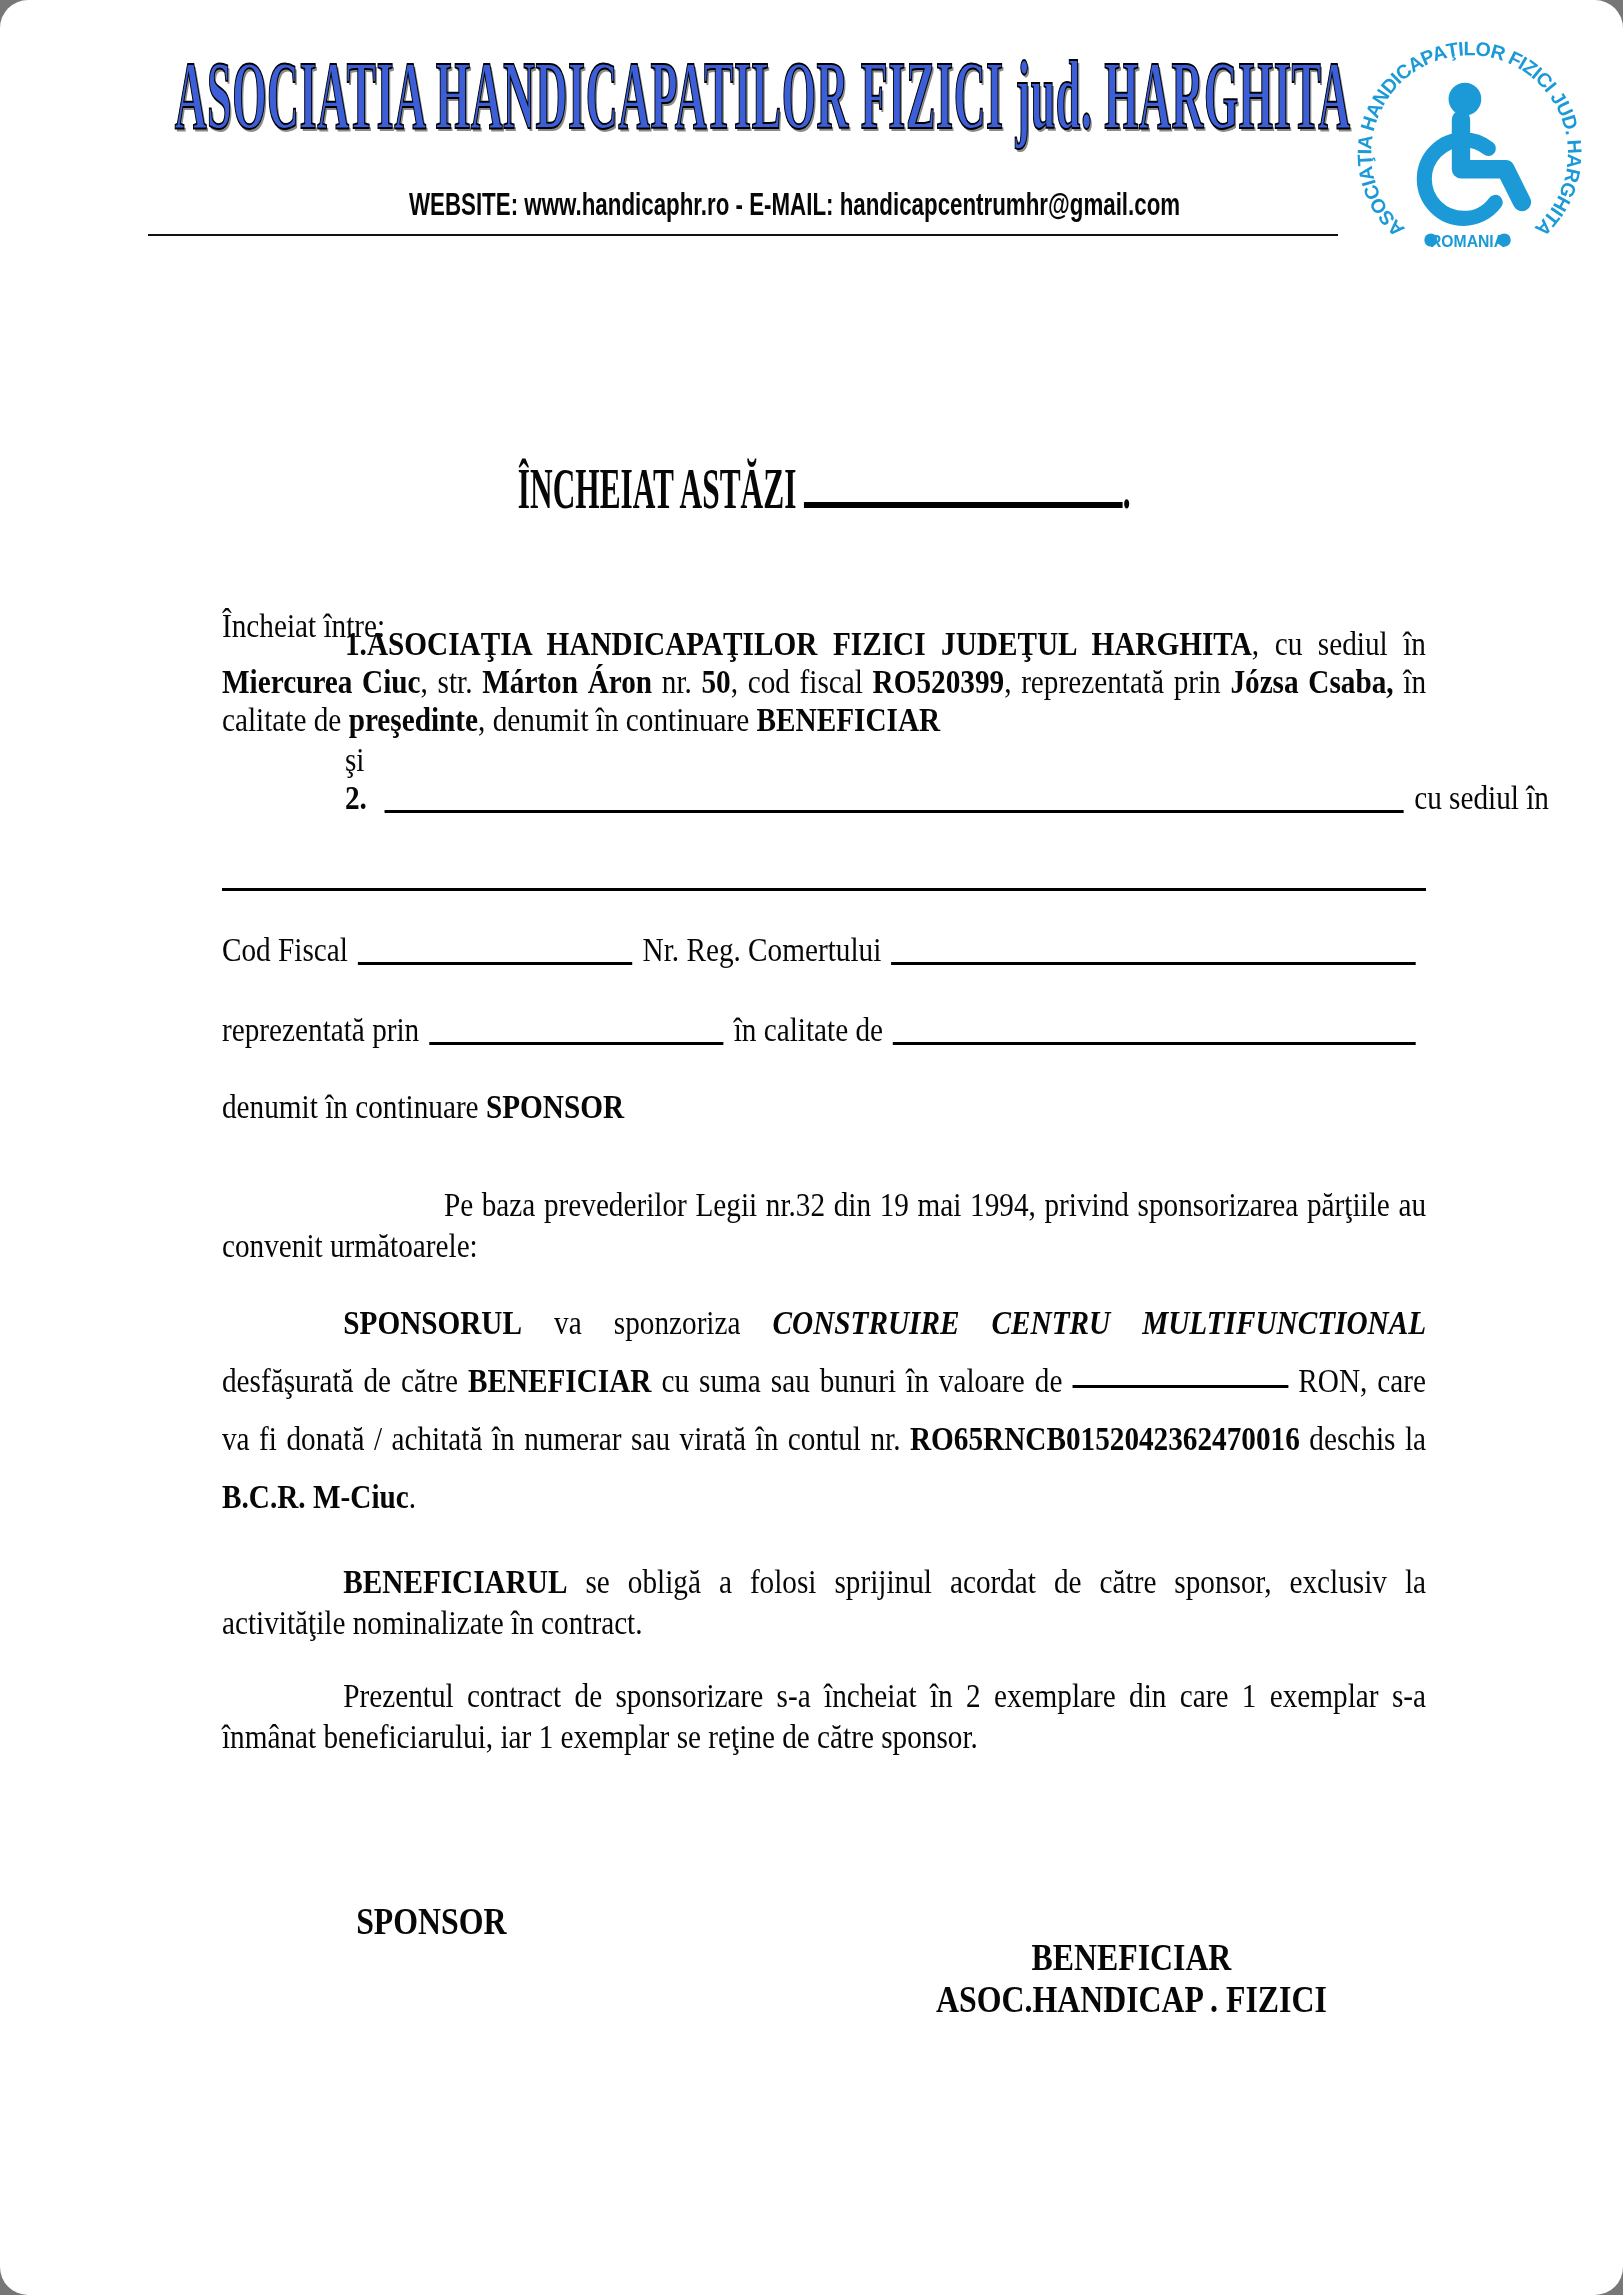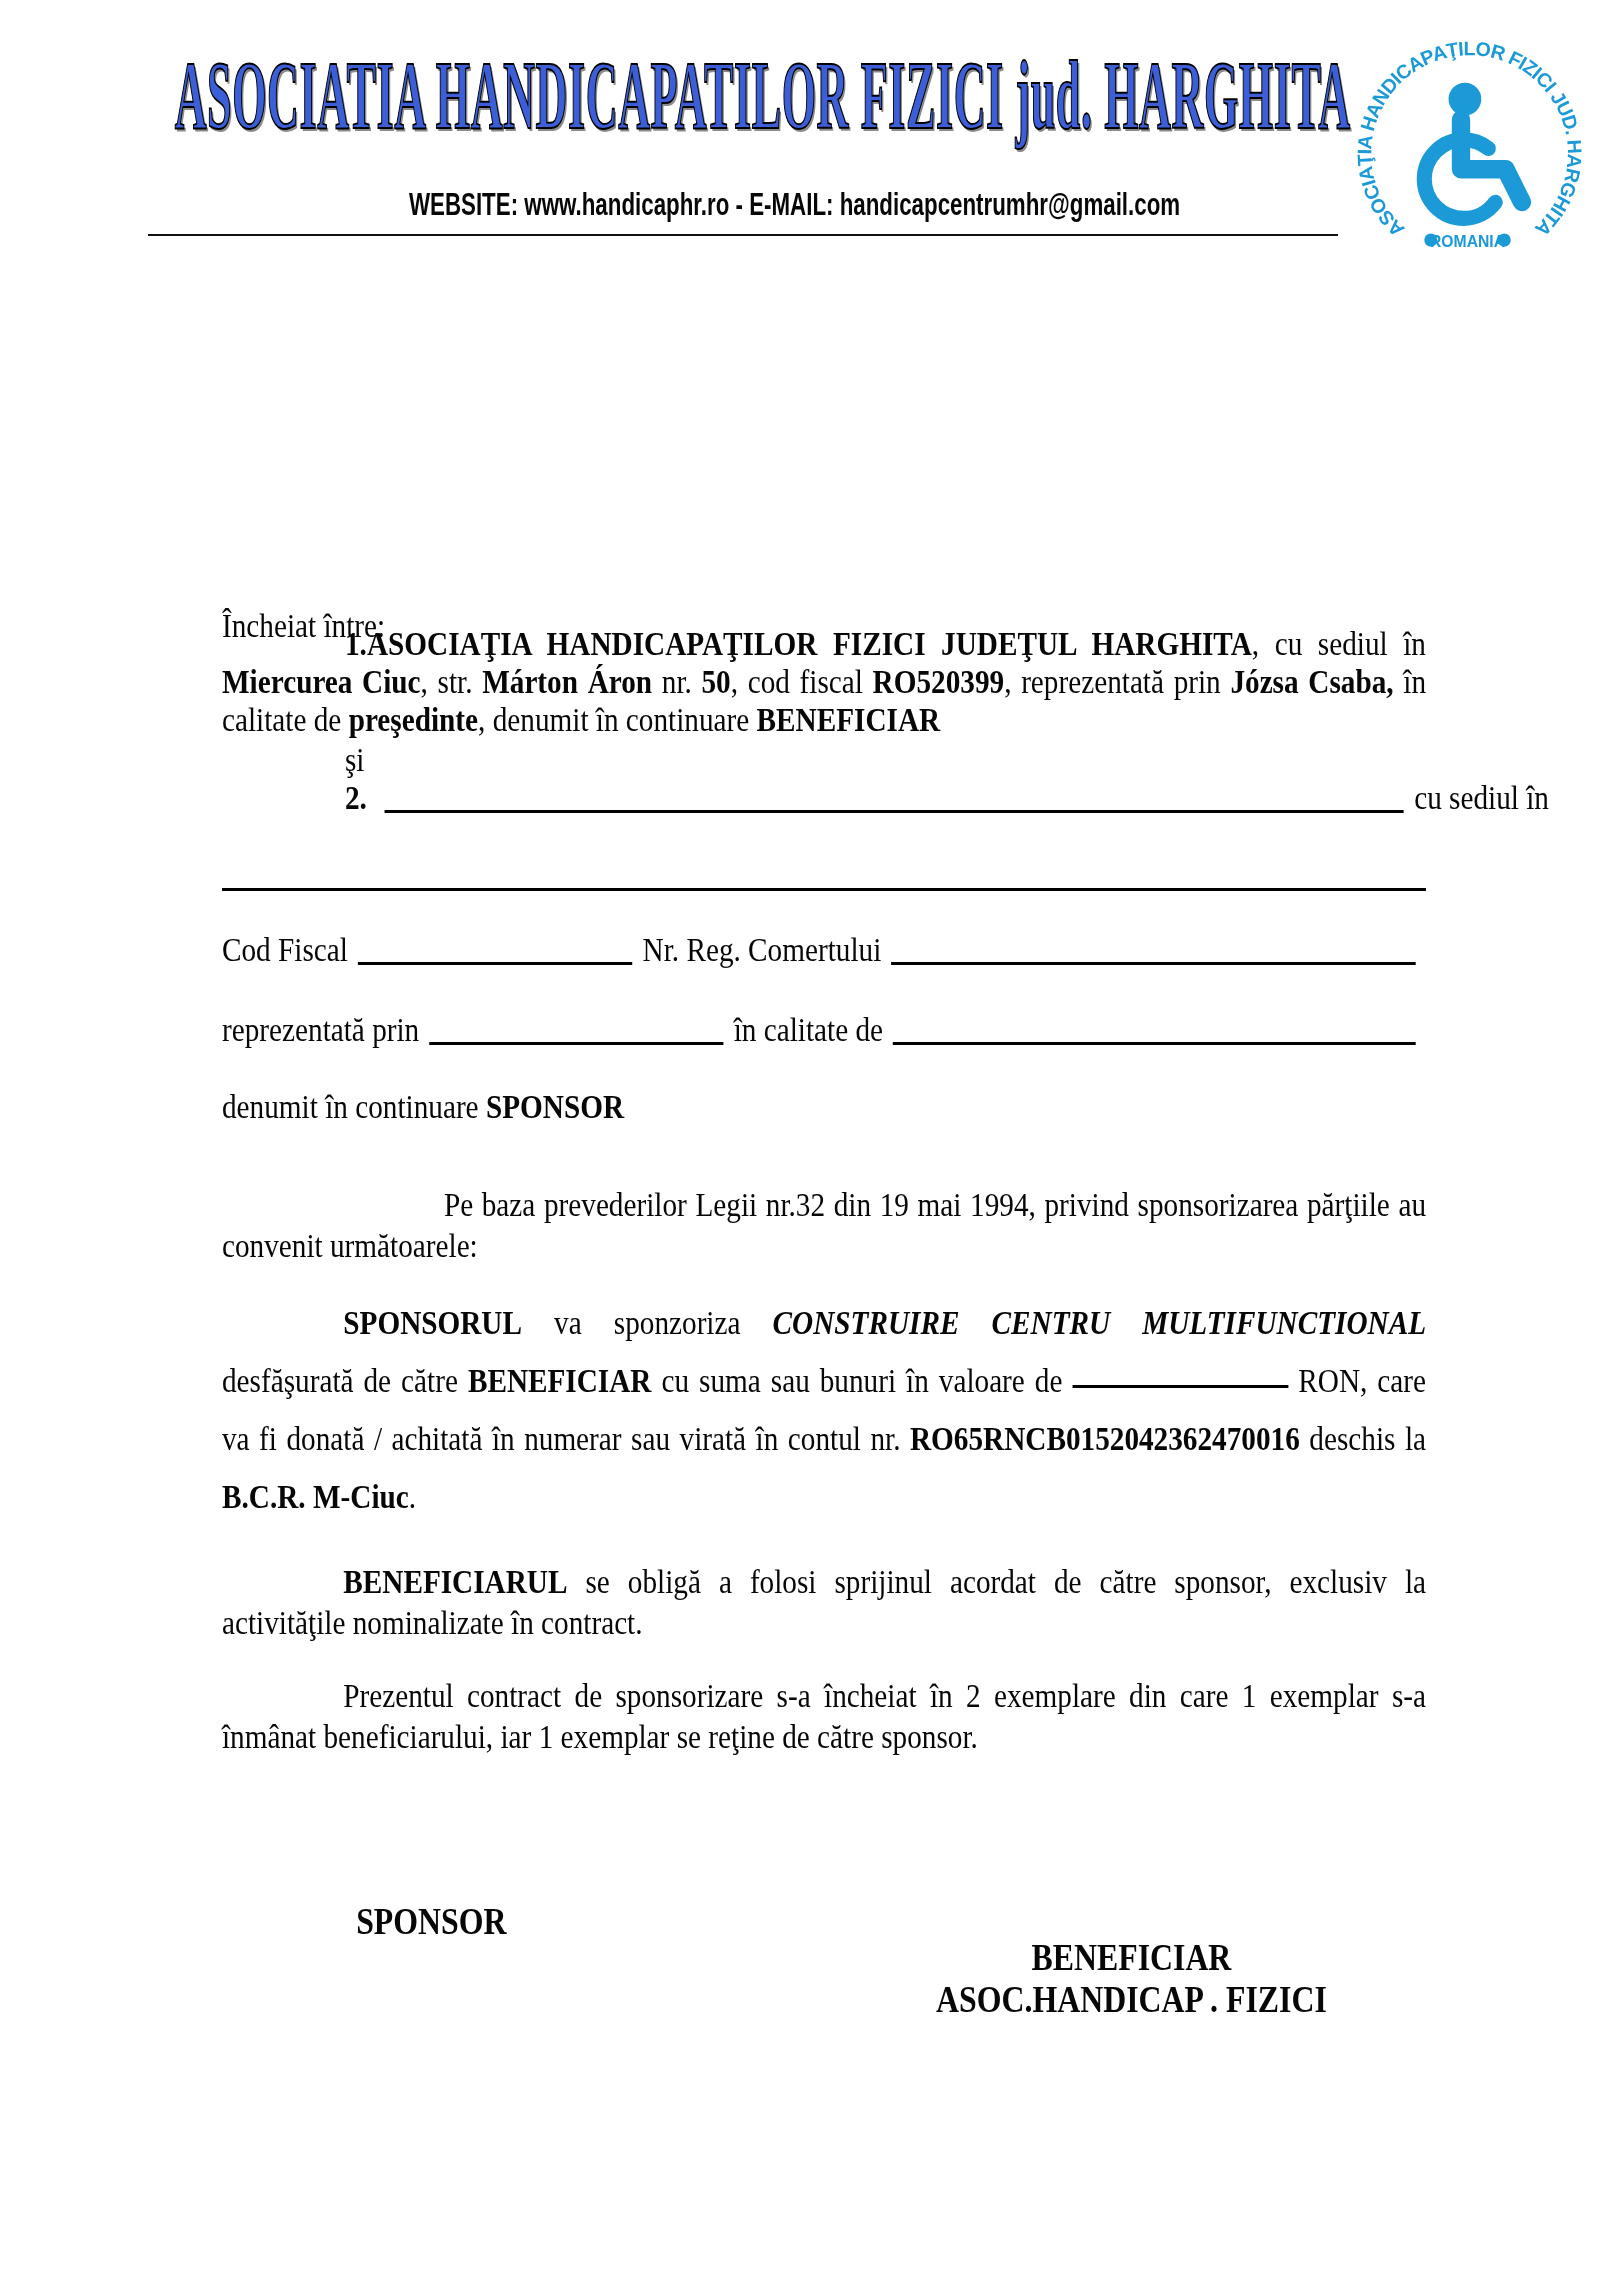--- a/index.html
+++ b/index.html
@@ -3,20 +3,21 @@
 <meta charset="utf-8">
 <style>
   html,body{margin:0;padding:0;background:#777;}
   .page{
     position:relative;
     width:1623px;height:2295px;
     background:#ffffff;
     overflow:hidden;
     font-family:"Liberation Serif", serif;
     color:#070707;
+    border-radius:28px;
   }
   
   .center-row{position:absolute;left:0;width:1525px;display:flex;justify-content:center;}
   .org-title{
     font-size:98px;font-weight:bold;white-space:nowrap;line-height:1;
     transform:scaleX(0.45);
     color:#3c5fd8;
     -webkit-text-stroke:2px #000;
     text-shadow:3.9px 3.3px 0 #26262688;
     letter-spacing:1.3px;
@@ -99,20 +100,23 @@
     <g stroke="#1b9ad7" fill="none" stroke-linecap="round" stroke-linejoin="round">
       <circle cx="183" cy="107" r="25" fill="#1b9ad7" stroke="none"></circle>
       <path d="M177 138 L177 214 L245 214 L270 264" stroke-width="28"></path>
       <circle cx="181" cy="229" r="60" stroke-width="23" stroke-dasharray="285 92" stroke-dashoffset="-38"></circle>
     </g>
     <circle cx="131" cy="322" r="10" fill="#1b9ad7"></circle>
     <circle cx="243" cy="322" r="10" fill="#1b9ad7"></circle>
     <text x="187" y="332" text-anchor="middle" font-family="Liberation Sans, sans-serif" font-size="24" font-weight="bold" fill="#1b9ad7">ROMANIA</text>
   </svg>
 
+  <div class="title-row" style="top:461px;">
+    <span class="doc-subtitle"><span class="b">ÎNCHEIAT  ASTĂZI </span><span class="blank" style="width: 569px;"></span><span class="b">.</span></span>
+  </div>
 
   <div class="squeeze">
 
     <p class="p-intro">Încheiat între:</p>
 
     <p class="p-party1 just"><span class="b">1.ASOCIAŢIA HANDICAPAŢILOR  FIZICI JUDEŢUL HARGHITA</span><span>, cu sediul în </span><span class="b">Miercurea Ciuc</span><span>, str. </span><span class="b">Márton Áron</span><span> nr. </span><span class="b">50</span><span>, cod fiscal </span><span class="b">RO520399</span><span>, reprezentată prin </span><span class="b">Józsa Csaba,</span><span> în calitate de </span><span class="b">preşedinte</span><span>, denumit în continuare </span><span class="b">BENEFICIAR</span></p>
 
     <p class="p-si">şi</p>
 
     <div class="p-party2 row">

